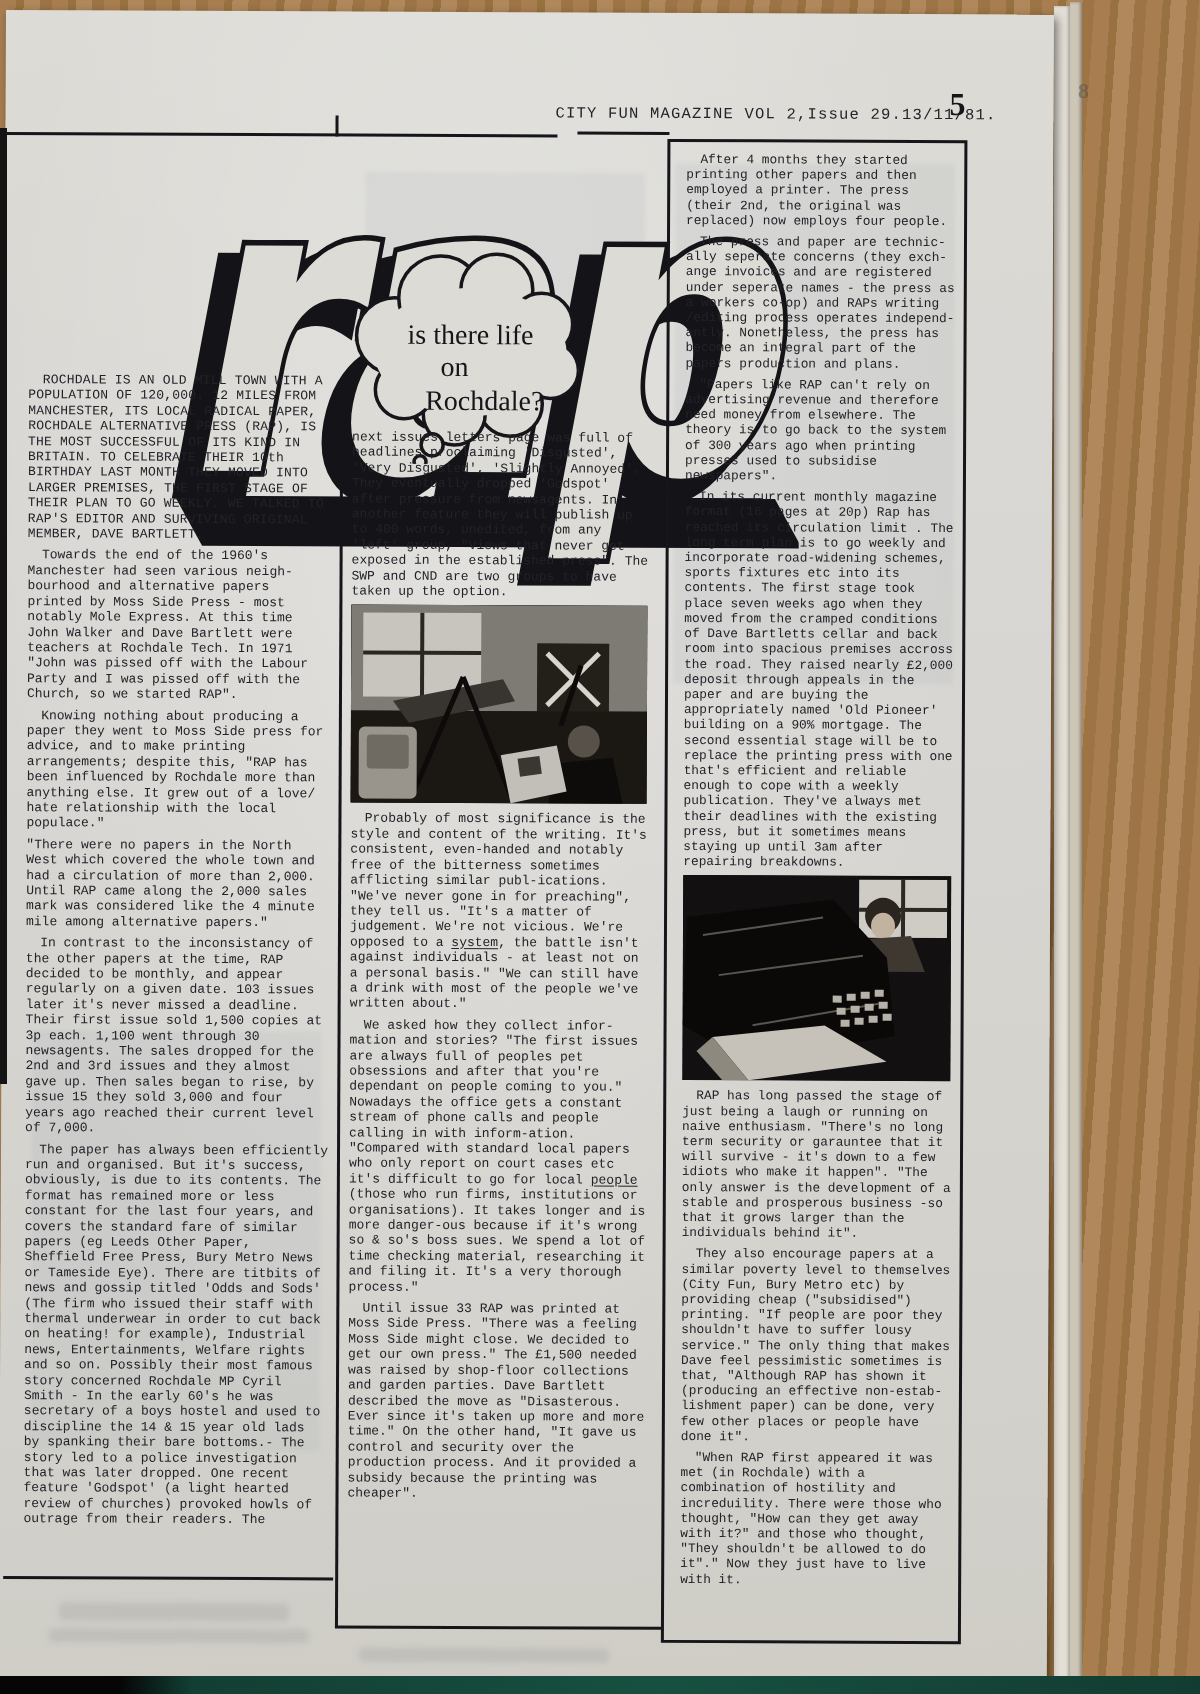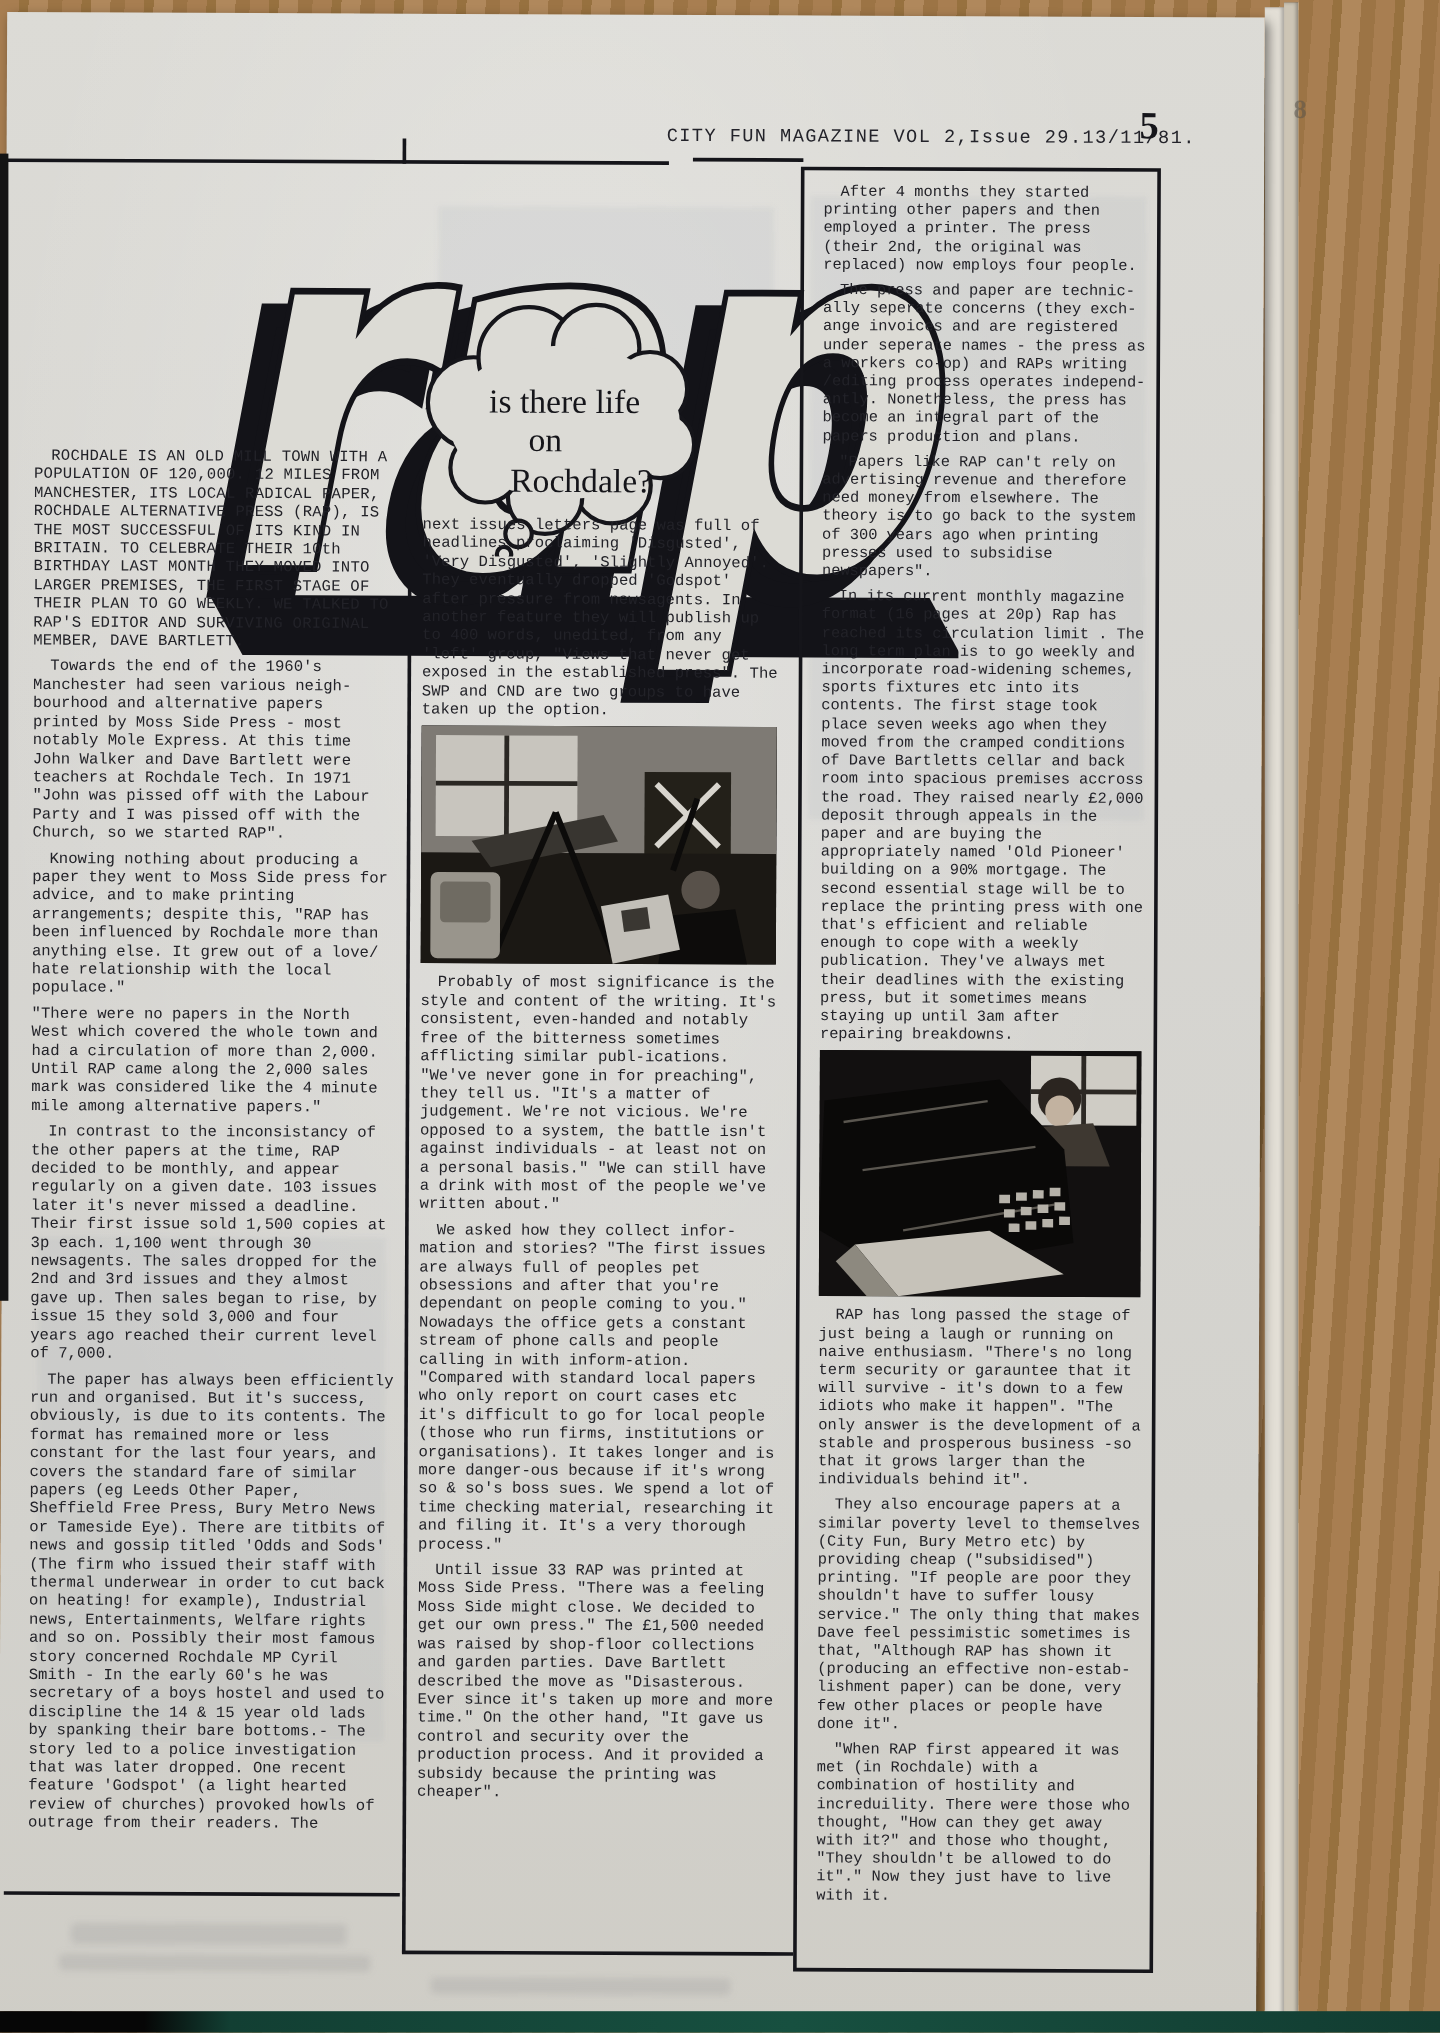--- a/index.html
+++ b/index.html
@@ -39,21 +39,21 @@
 
   
   .col{position:absolute;font-size:13px;line-height:15.4px;color:#222228;}
   .col1{left:24px;top:362px;width:304px;}
   .col2{left:348px;top:418px;width:300px;}
   .col3box{position:absolute;left:662px;top:126px;width:300px;height:1504px;border:3px solid #15151a;box-sizing:border-box;}
   .col3{position:static;padding:10px 8px 10px 16px;font-size:12.8px;line-height:15.2px;}
   .para{margin:0 0 6px 0;text-indent:1.1em;white-space:normal;}
   .para.noindent{text-indent:0;}
   .para.caps{letter-spacing:.2px;}
-  .u{text-underline-offset:2px;text-align:center;}
+  .u{text-decoration:underline;text-underline-offset:2px;text-align:center;}
 
   
   .photo{display:block;background:#141210;margin:4px 0 8px 0;}
   .photo1{width:296px;height:198px;}
   .photo2{width:268px;height:205px;margin:6px 0 8px 0;}
 
   
   .logo-wrap{position:absolute;left:55px;top:108px;width:740px;height:505px;}
   .logo-text{font-family:"DejaVu Sans",sans-serif;font-weight:bold;font-size:330px;letter-spacing:-12px;}
   .bubble-wrap{position:absolute;left:330px;top:228px;width:244px;height:224px;}

